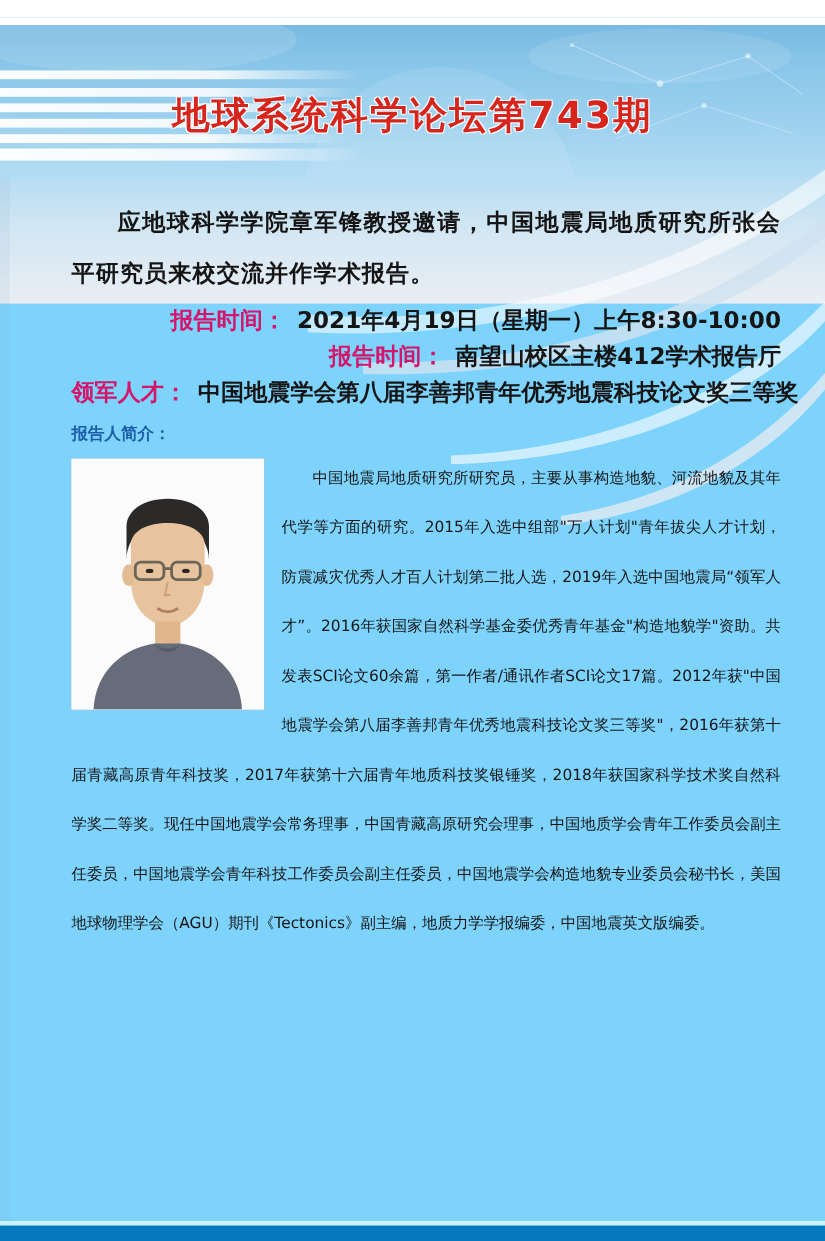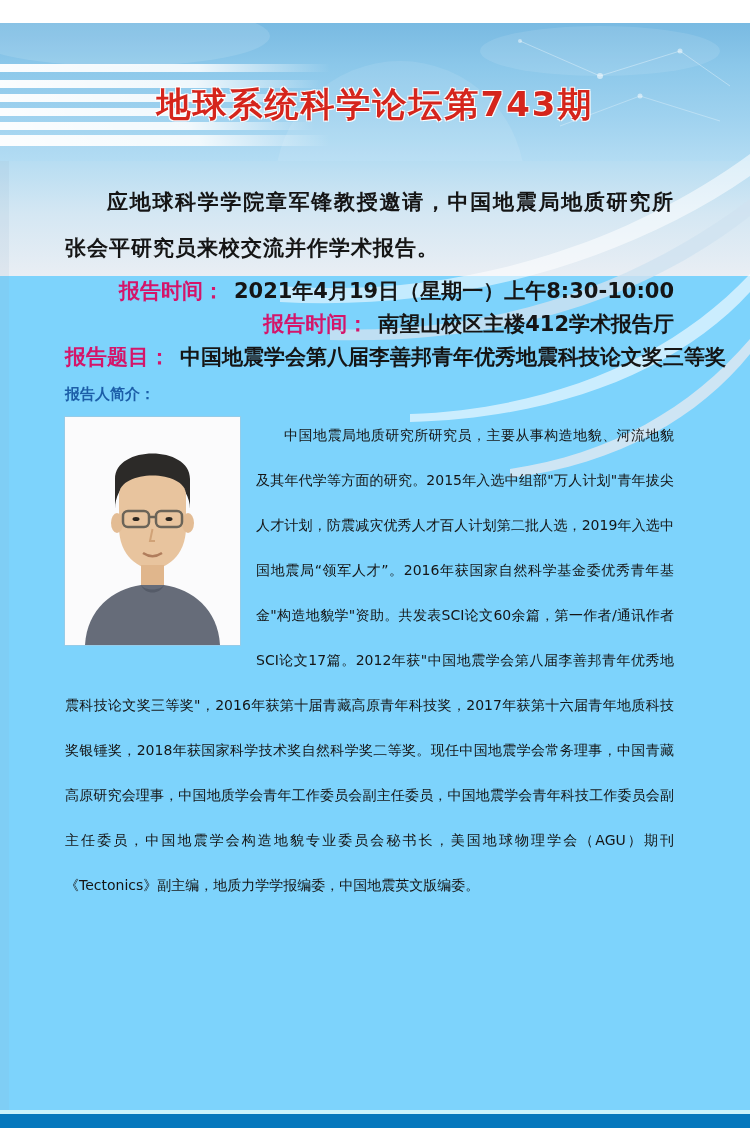--- a/index.html
+++ b/index.html
@@ -23,21 +23,21 @@
   .hs6{top:119px;width:330px;height:11px;}
   .title{position:absolute;top:66px;left:0;width:750px;text-align:center;
     font-size:34px;font-weight:bold;letter-spacing:2px;color:#d5251c;
     text-shadow:-1px -1px 0 rgba(255,255,255,.85),1px -1px 0 rgba(255,255,255,.85),
                -1px 1px 0 rgba(255,255,255,.85),1px 1px 0 rgba(255,255,255,.85);}
 
   
   .swoosh{position:absolute;top:138px;right:0;}
 
   
-  .content{position:relative;z-index:2;padding:163px 76px 0 65px;}
+  .content{position:relative;z-index:2;padding:163px 40px 0 65px;}
   .intro{font-size:21px;font-weight:bold;color:#151515;line-height:46px;
     letter-spacing:1px;text-indent:2em;text-align:justify;margin:0;}
   .info-list{margin-top:4px;text-align:right;}
   .info-row{font-size:21px;line-height:33px;white-space:nowrap;}
   .info-label{color:#d4156a;font-weight:bold;}
   .info-value{color:#151515;font-weight:bold;margin-left:10px;}
   .bio-heading{margin-top:4px;font-size:15px;font-weight:bold;color:#1c5ea8;line-height:33px;}
   .bio-block{margin-top:2px;}
   .photo{float:left;width:175px;height:228px;background:#fcfcfd;margin:4px 16px 8px 0;
     box-shadow:0 0 0 1px rgba(180,195,210,.45);}
@@ -92,21 +92,21 @@
     <p class="intro">应地球科学学院章军锋教授邀请，中国地震局地质研究所张会平研究员来校交流并作学术报告。</p>
 
     <div class="info-list">
       <div class="info-row">
         <span class="info-label">报告时间：</span><span class="info-value">2021年4月19日（星期一）上午8:30-10:00</span>
       </div>
       <div class="info-row">
         <span class="info-label">报告时间：</span><span class="info-value">南望山校区主楼412学术报告厅</span>
       </div>
       <div class="info-row">
-        <span class="info-label">报告题目：</span><span class="info-value">中国地震学会第八届李善邦青年优秀地震科技论文奖三等奖</span>
+        <span class="info-label">领军人才：</span><span class="info-value">中国地震学会第八届李善邦青年优秀地震科技论文奖三等奖</span>
       </div>
     </div>
 
     <div class="bio-heading">报告人简介：</div>
 
     <div class="bio-block">
       <div class="photo">
         <svg width="175" height="228" viewBox="0 0 175 228">
           <rect x="0" y="0" width="175" height="228" fill="#fbfbfc"></rect>
 

